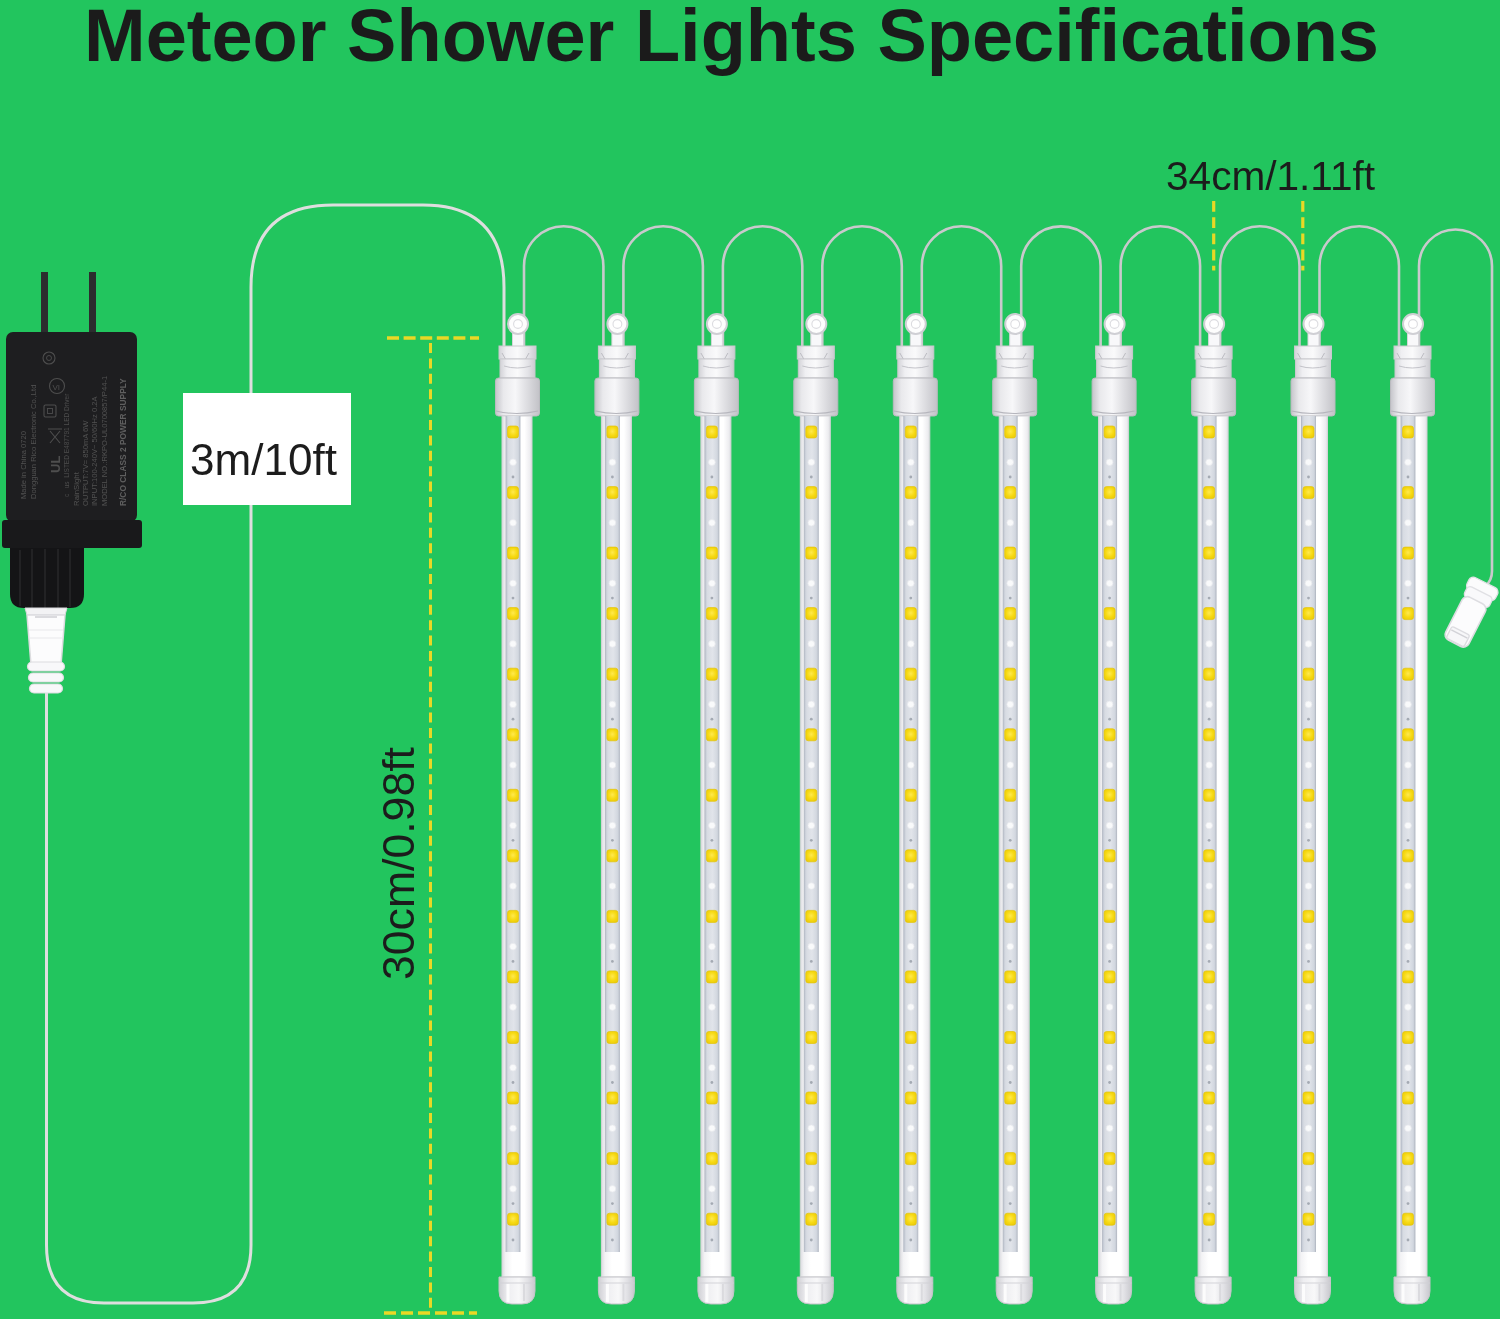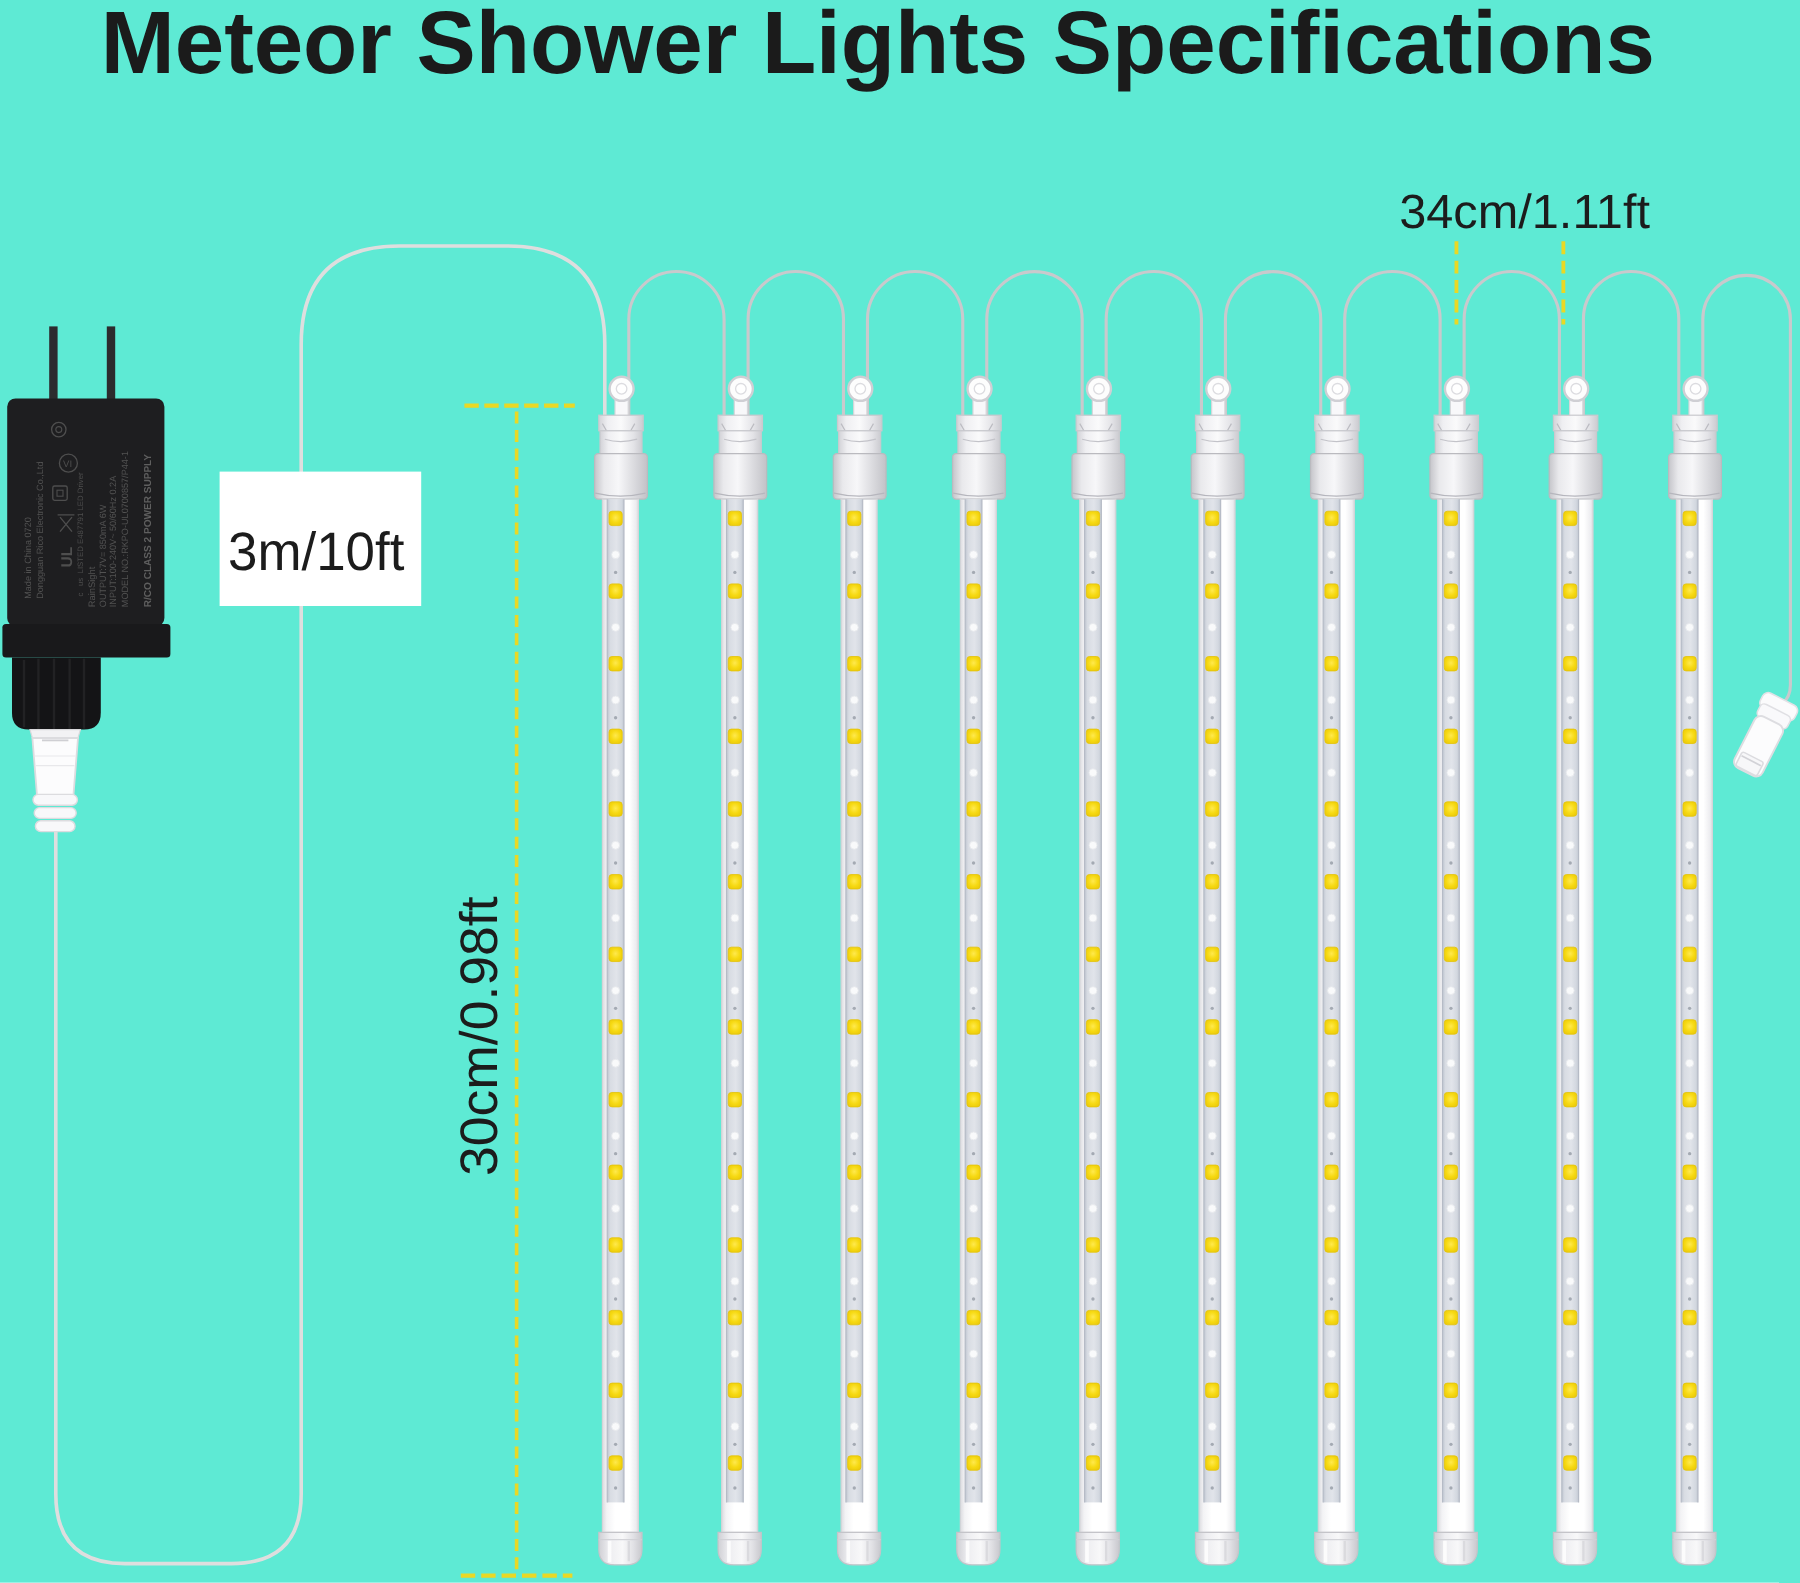--- a/index.html
+++ b/index.html
@@ -1,16 +1,16 @@
 <!DOCTYPE html>
 <html><head>
 <meta charset="utf-8">
 <style>
 html,body{margin:0;padding:0;background:#fff;}
-#page{position:relative;width:1500px;height:1319px;background:#5eead4;overflow:hidden;font-family:"Liberation Sans",sans-serif;}
+#page{position:relative;width:1500px;height:1319px;background:#22c55e;overflow:hidden;font-family:"Liberation Sans",sans-serif;}
 </style>
 </head>
 <body>
 <div id="page">
 <svg width="1500" height="1319" viewBox="0 0 1500 1319">
 <defs>
   <linearGradient id="tubeg" x1="0" y1="0" x2="1" y2="0">
     <stop offset="0" stop-color="#dbdbdf"></stop>
     <stop offset="0.12" stop-color="#f3f3f5"></stop>
     <stop offset="0.35" stop-color="#ffffff"></stop>

